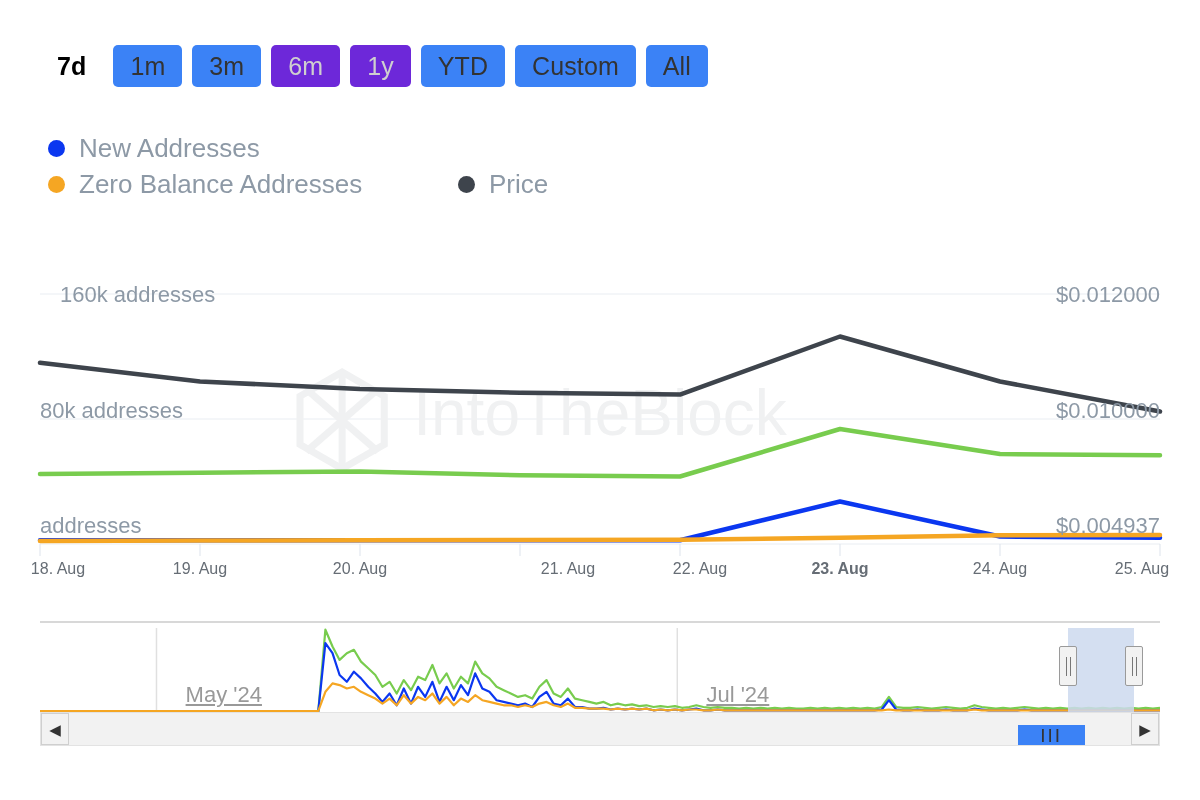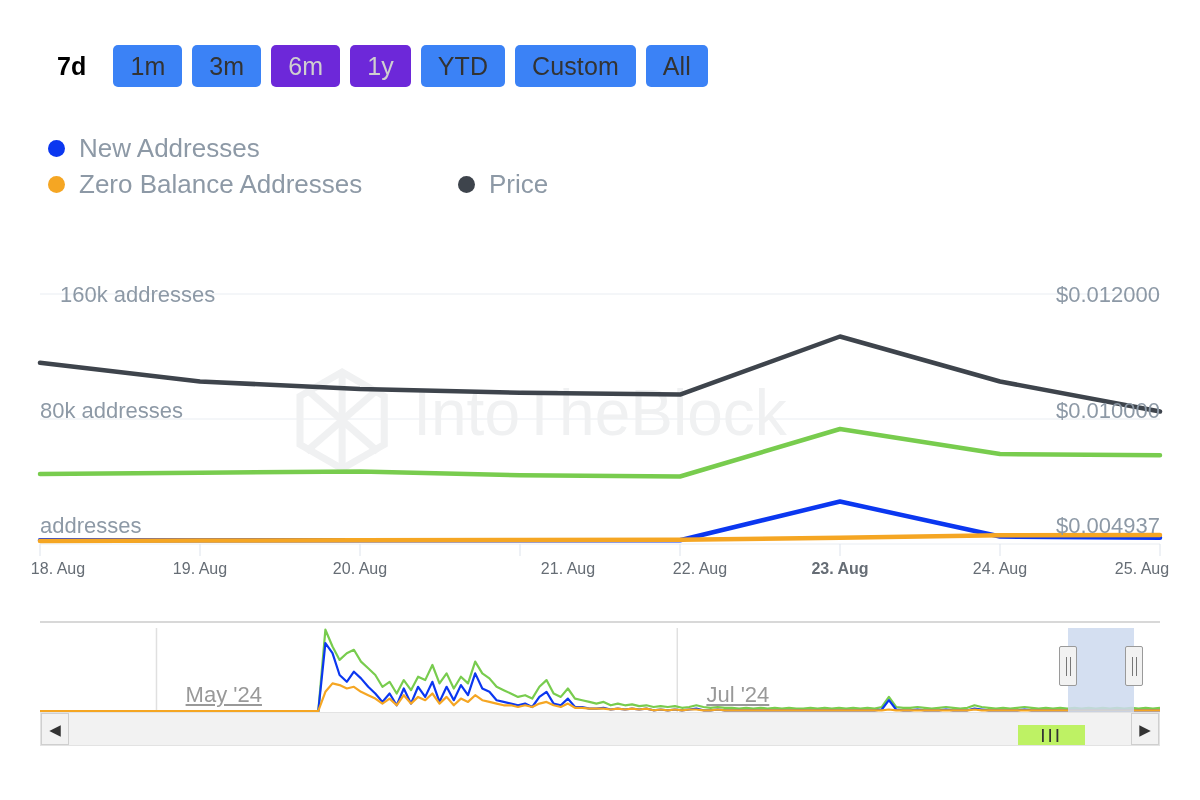--- a/index.html
+++ b/index.html
@@ -178,21 +178,21 @@
     font-size: 15px;
     line-height: 1;
     cursor: pointer;
     user-select: none;
     flex: none;
   }
   .sb-track { flex: 1; position: relative; background: #f2f2f2; }
   #sb-thumb {
     position: absolute;
     top: 12px; bottom: 0;
-    background: #bef264;
+    background: #3b82f6;
     display: flex;
     align-items: center;
     justify-content: center;
     cursor: pointer;
   }
   #sb-thumb .grip {
     font-size: 19px;
     letter-spacing: 2px;
     color: #333333;
     line-height: 1;

